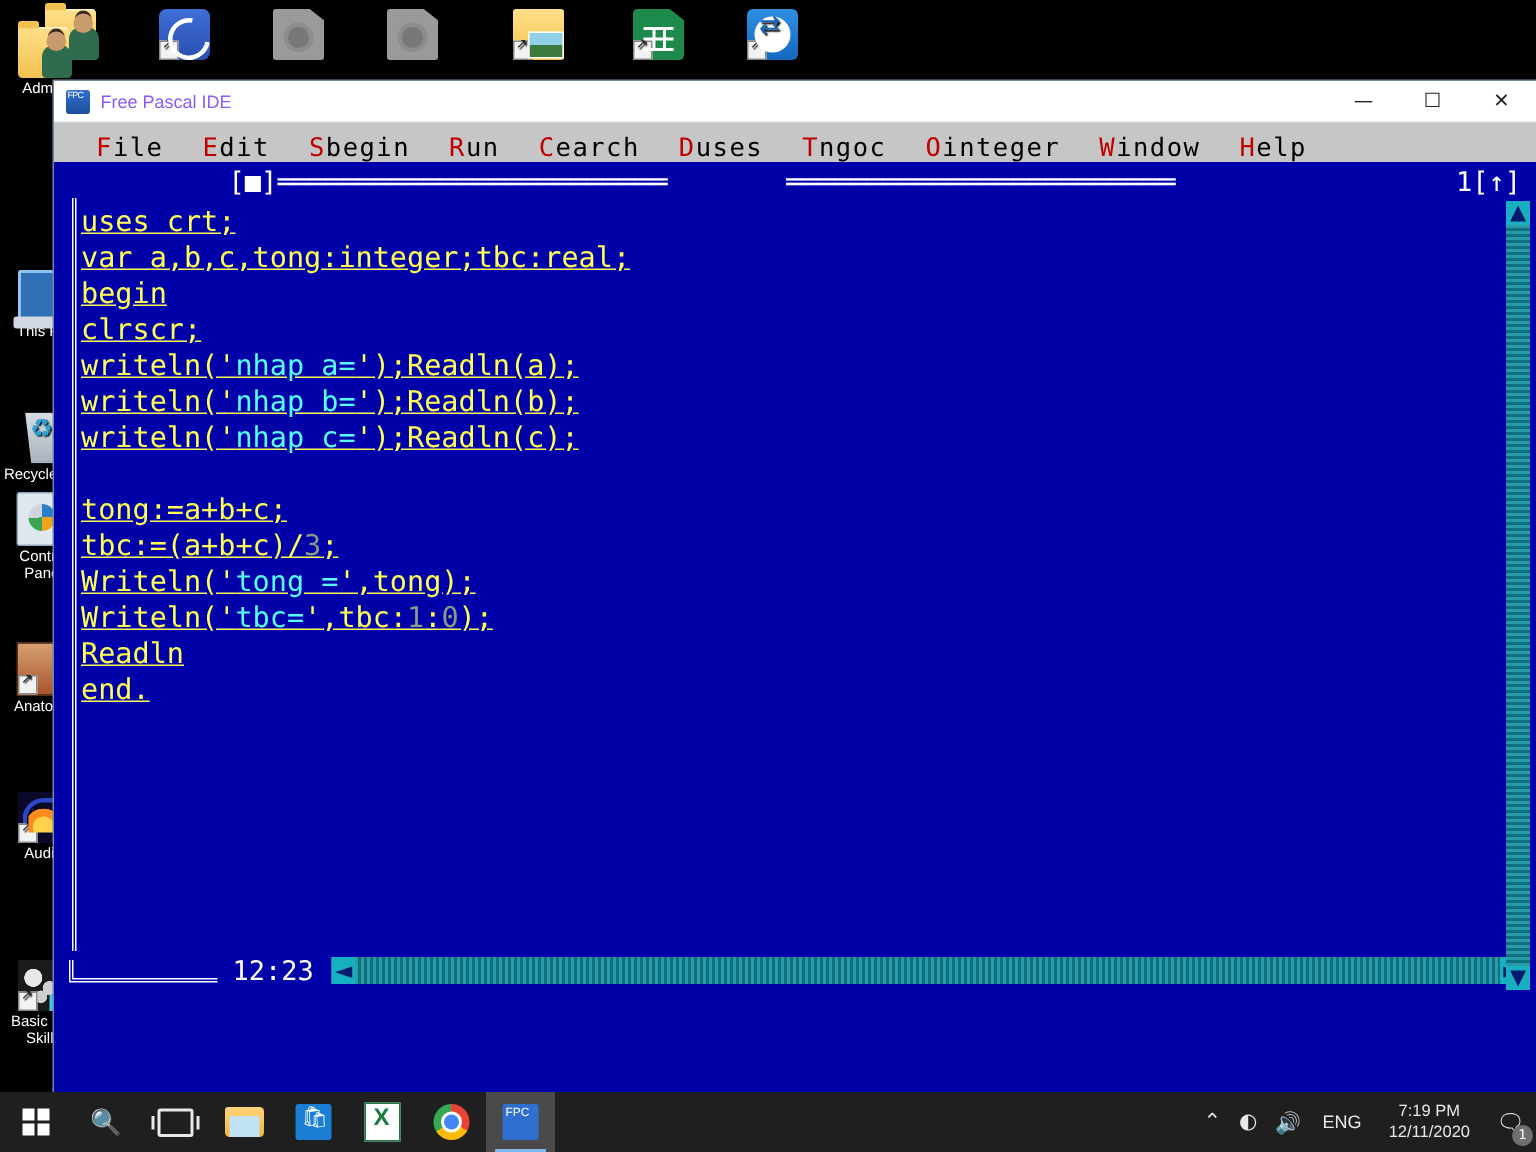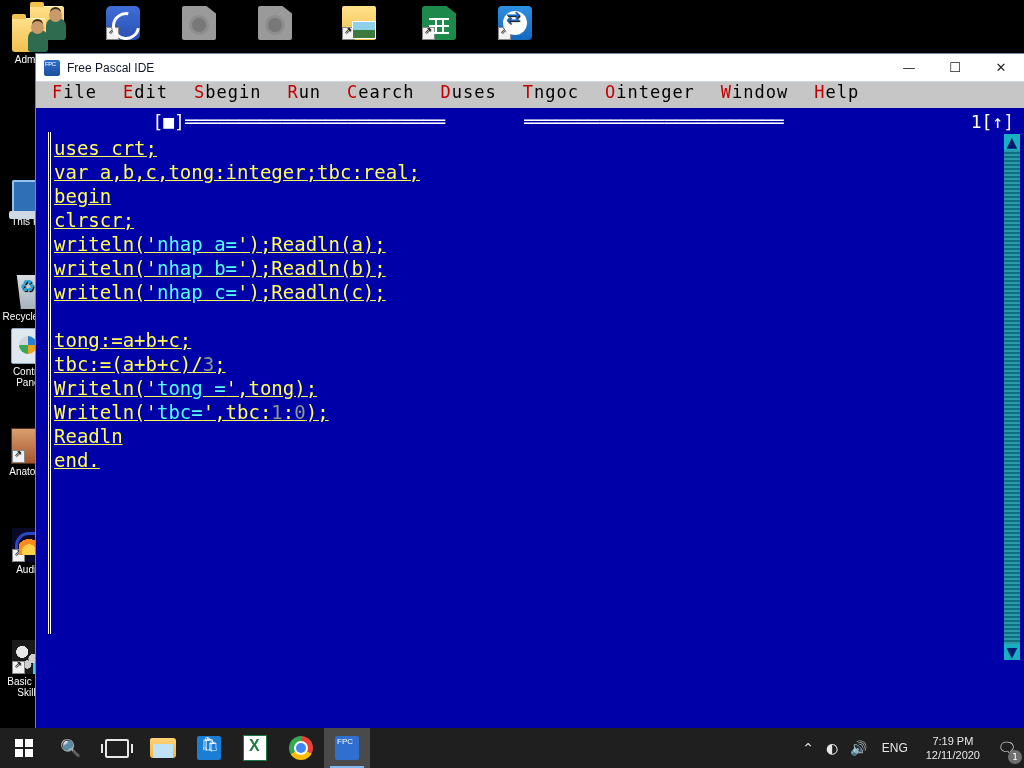--- a/index.html
+++ b/index.html
@@ -191,34 +191,34 @@
     width:16px; height:16px; margin-left:8px; margin-right:7px;
     background: linear-gradient(#2f6fd0, #1e4f9a);
     border-radius:2px; position:relative; flex:none;
   }
   #fpc-titlebar .tb-icon:after {
     content:"FPC"; position:absolute; left:1px; top:0px;
     font-size:6px; color:#fff; letter-spacing:-0.5px; line-height:8px;
     font-family:"Liberation Sans", sans-serif;
   }
   #fpc-titlebar .tb-title {
-    font-size:12px; color:#0f172a; font-family:"Liberation Sans", sans-serif;
+    font-size:12px; color:#8b5cf6; font-family:"Liberation Sans", sans-serif;
   }
   .win-btns { position:absolute; right:0; top:0; height:27px; display:flex; }
   .win-btn {
     width:46px; height:27px; display:flex; align-items:center; justify-content:center;
     color:#222; font-size:13px; font-family:"DejaVu Sans", sans-serif;
   }
 
   #fpc-menubar {
     height:27px; background:#c6c6c6;
-    display:flex; align-items:flex-start;
+    display:flex; align-items:flex-end;
     font-family:"DejaVu Sans Mono", monospace;
     font-size:17px;
-    padding-left:16px;
+    padding-left:28px;
     color:#000000;
     letter-spacing:1px;
   }
   .menu-item { margin-right:26px; white-space:pre; cursor:default; }
   .menu-item .hot { color:#c00000; }
 
   #fpc-body {
     position:absolute; left:0; top:54px; right:0; bottom:0;
     background:#0000a8;
   }
@@ -549,20 +549,28 @@
         <span class="tl-right">
           <span>1</span><span>[↑]</span>
         </span>
       </div>
 
       <div id="editor-window">
         <div id="editor-frame"></div>
 
         <div id="code-area"><span class="cl"><span>uses crt;</span></span><span class="cl"><span>var a,b,c,tong:integer;tbc:real;</span></span><span class="cl"><span>begin</span></span><span class="cl"><span>clrscr;</span></span><span class="cl"><span>writeln('</span><span class="str">nhap a=</span><span>');Readln(a);</span></span><span class="cl"><span>writeln('</span><span class="str">nhap b=</span><span>');Readln(b);</span></span><span class="cl"><span>writeln('</span><span class="str">nhap c=</span><span>');Readln(c);</span></span><span class="cl"><span></span></span><span class="cl"><span>tong:=a+b+c;</span></span><span class="cl"><span>tbc:=(a+b+c)/</span><span class="num">3</span><span>;</span></span><span class="cl"><span>Writeln('</span><span class="str">tong =</span><span>',tong);</span></span><span class="cl"><span>Writeln('</span><span class="str">tbc=</span><span>',tbc:</span><span class="num">1</span><span>:</span><span class="num">0</span><span>);</span></span><span class="cl"><span>Readln</span></span><span class="cl"><span>end.</span></span></div>
 
+        <div id="editor-bottom">
+          <span id="bottom-rule"></span>
+          <span id="pos-indicator">12:23</span>
+          <span id="hscroll">
+            <span class="hs-arrow">◄</span>
+            <span class="hs-arrow">►</span>
+          </span>
+        </div>
       </div>
 
       <div id="vscroll">
         <span class="vs-arrow">▲</span>
         <span class="vs-arrow">▼</span>
       </div>
 
       <div id="fpc-statusbar"><span class="sb-item"><span class="k">F1</span><span> Help</span></span><span class="sb-item"><span class="k">F2</span><span> Save</span></span><span class="sb-item"><span class="k">F3</span><span> Open</span></span><span class="sb-item"><span class="k">Alt+F9</span><span> Compile</span></span><span class="sb-item"><span class="k">F9</span><span> Make</span></span><span class="sb-item"><span class="k">Alt+F10</span><span> Local menu</span></span></div>
     </div>
   </div>

